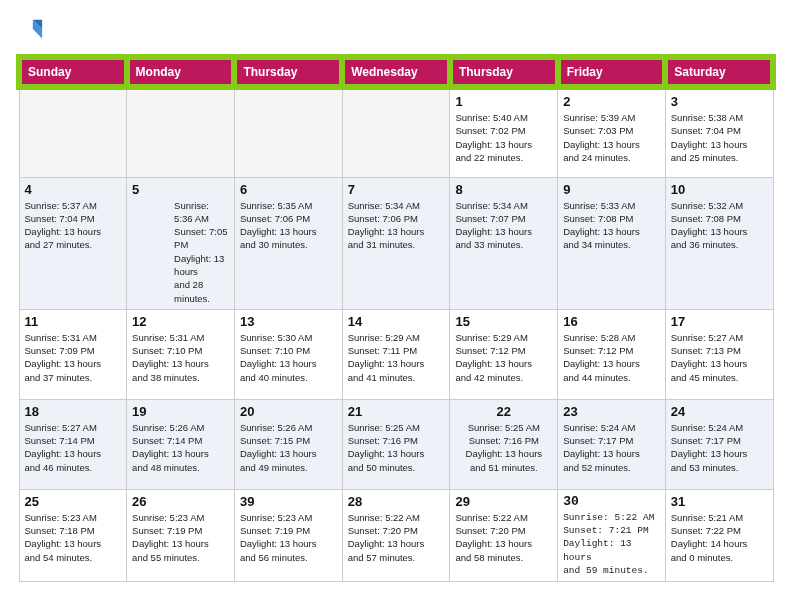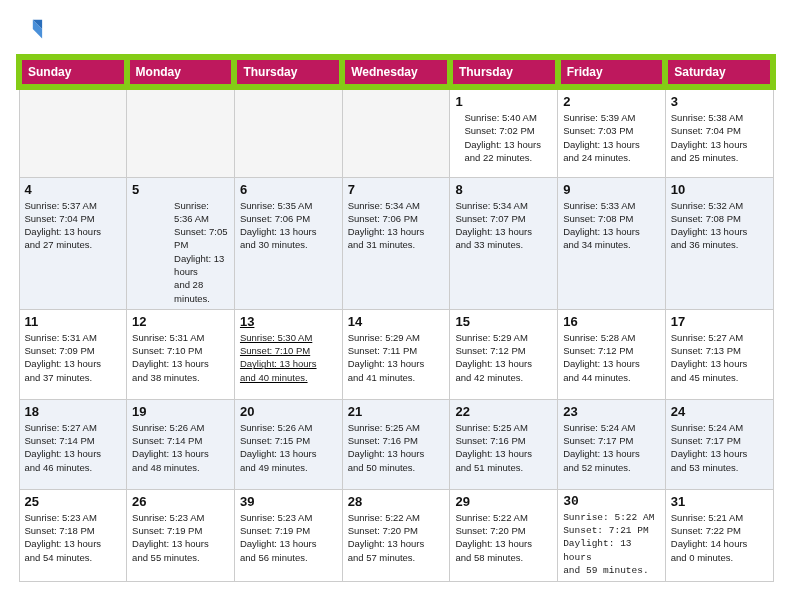--- a/index.html
+++ b/index.html
@@ -119,21 +119,21 @@
       </tr>
   </thead>
   <tbody id="calendar-body">
       <tr>
         <td class="empty"></td>
         <td class="empty"></td>
         <td class="empty"></td>
         <td class="empty"></td>
         <td style="background: rgb(255, 255, 255);">
           <div class="day-num">1</div>
-          <div class="day-info" style="white-space: pre-line; margin-left: 9px;">Sunrise: 5:40 AM
+          <div class="day-info" style="white-space: pre-line;">Sunrise: 5:40 AM
 Sunset: 7:02 PM
 Daylight: 13 hours
 and 22 minutes.</div>
         </td>
         <td style="background: rgb(255, 255, 255);">
           <div class="day-num">2</div>
           <div class="day-info" style="white-space: pre-line;">Sunrise: 5:39 AM
 Sunset: 7:03 PM
 Daylight: 13 hours
 and 24 minutes.</div>
@@ -205,21 +205,21 @@
 Daylight: 13 hours
 and 37 minutes.</div>
         </td>
         <td style="background: rgb(255, 255, 255);">
           <div class="day-num">12</div>
           <div class="day-info" style="white-space: pre-line;">Sunrise: 5:31 AM
 Sunset: 7:10 PM
 Daylight: 13 hours
 and 38 minutes.</div>
         </td>
-        <td style="background: rgb(255, 255, 255); text-decoration: underline;">
+        <td style="background: rgb(255, 255, 255);">
           <div class="day-num">13</div>
           <div class="day-info" style="white-space: pre-line;">Sunrise: 5:30 AM
 Sunset: 7:10 PM
 Daylight: 13 hours
 and 40 minutes.</div>
         </td>
         <td style="background: rgb(255, 255, 255);">
           <div class="day-num">14</div>
           <div class="day-info" style="white-space: pre-line;">Sunrise: 5:29 AM
 Sunset: 7:11 PM
@@ -270,21 +270,21 @@
 Daylight: 13 hours
 and 49 minutes.</div>
         </td>
         <td style="background: rgb(238, 242, 248);">
           <div class="day-num">21</div>
           <div class="day-info" style="white-space: pre-line;">Sunrise: 5:25 AM
 Sunset: 7:16 PM
 Daylight: 13 hours
 and 50 minutes.</div>
         </td>
-        <td style="background: rgb(238, 242, 248);">
+        <td style="background: rgb(238, 242, 248); text-align: center;">
           <div class="day-num">22</div>
           <div class="day-info" style="white-space: pre-line;">Sunrise: 5:25 AM
 Sunset: 7:16 PM
 Daylight: 13 hours
 and 51 minutes.</div>
         </td>
         <td style="background: rgb(238, 242, 248);">
           <div class="day-num">23</div>
           <div class="day-info" style="white-space: pre-line;">Sunrise: 5:24 AM
 Sunset: 7:17 PM

